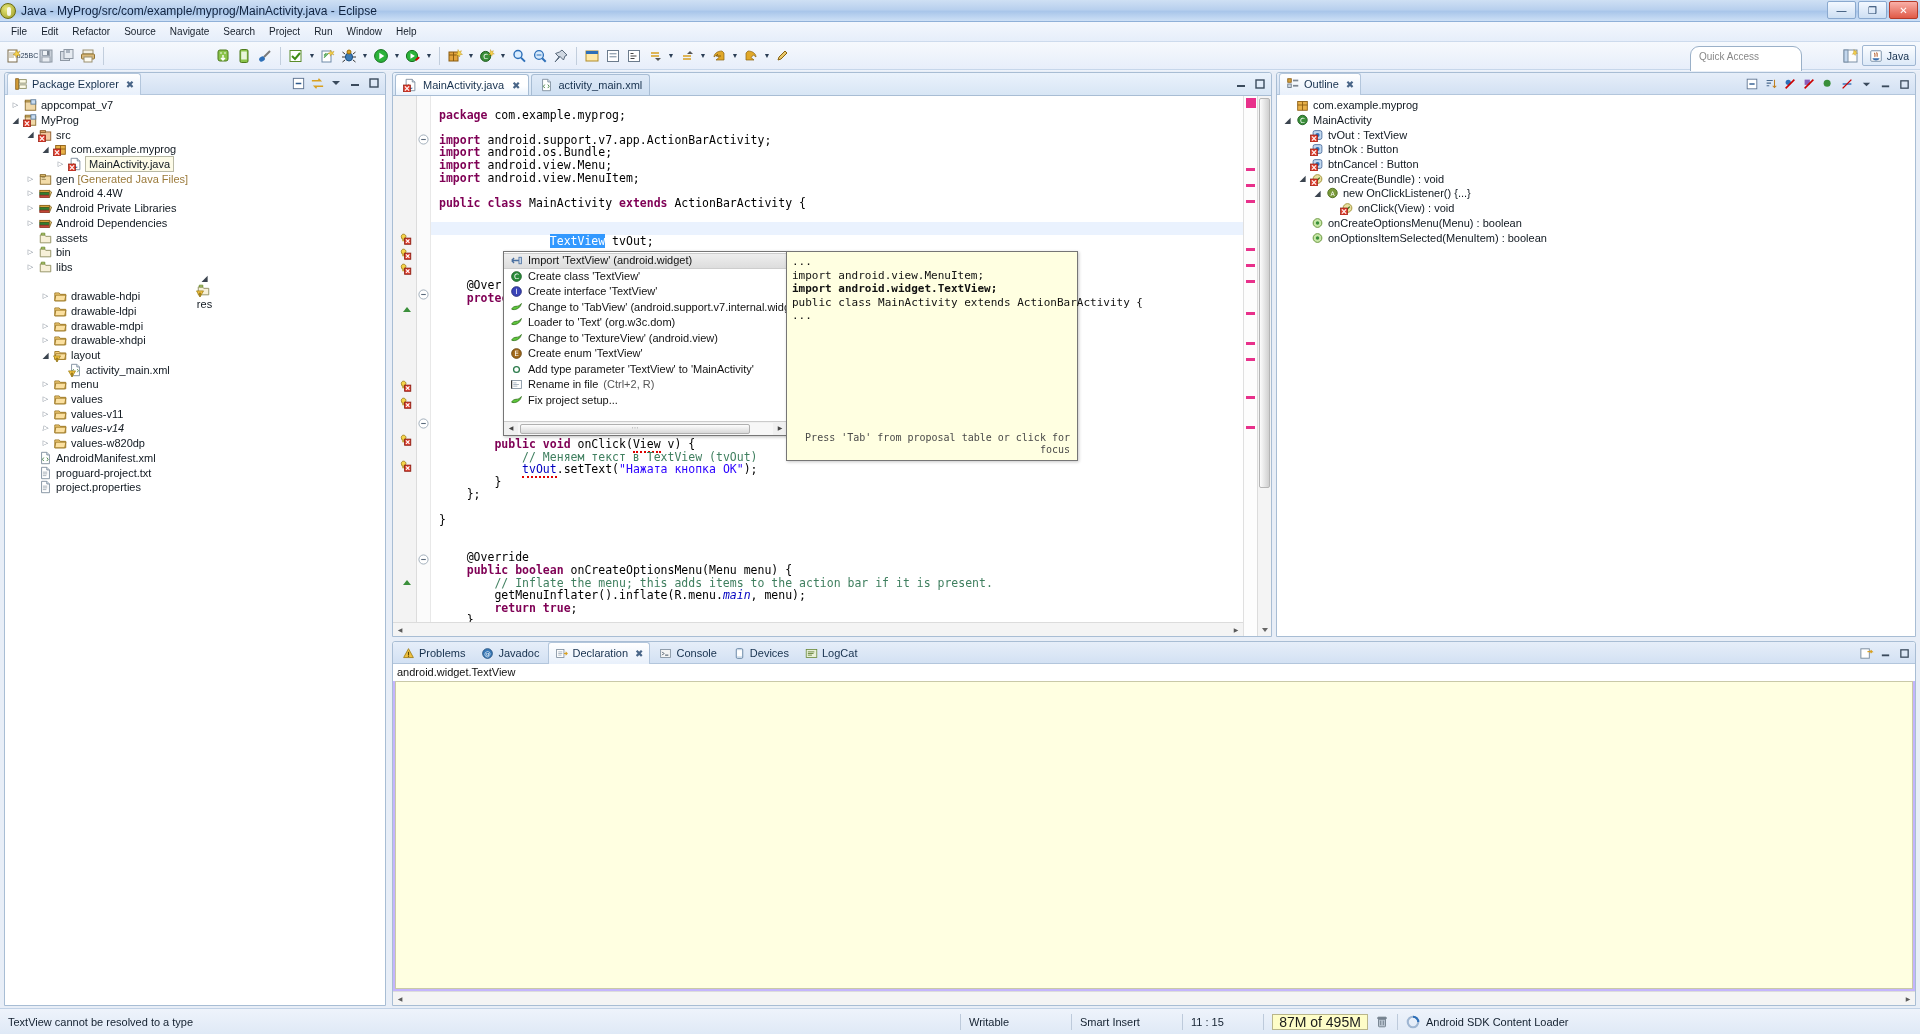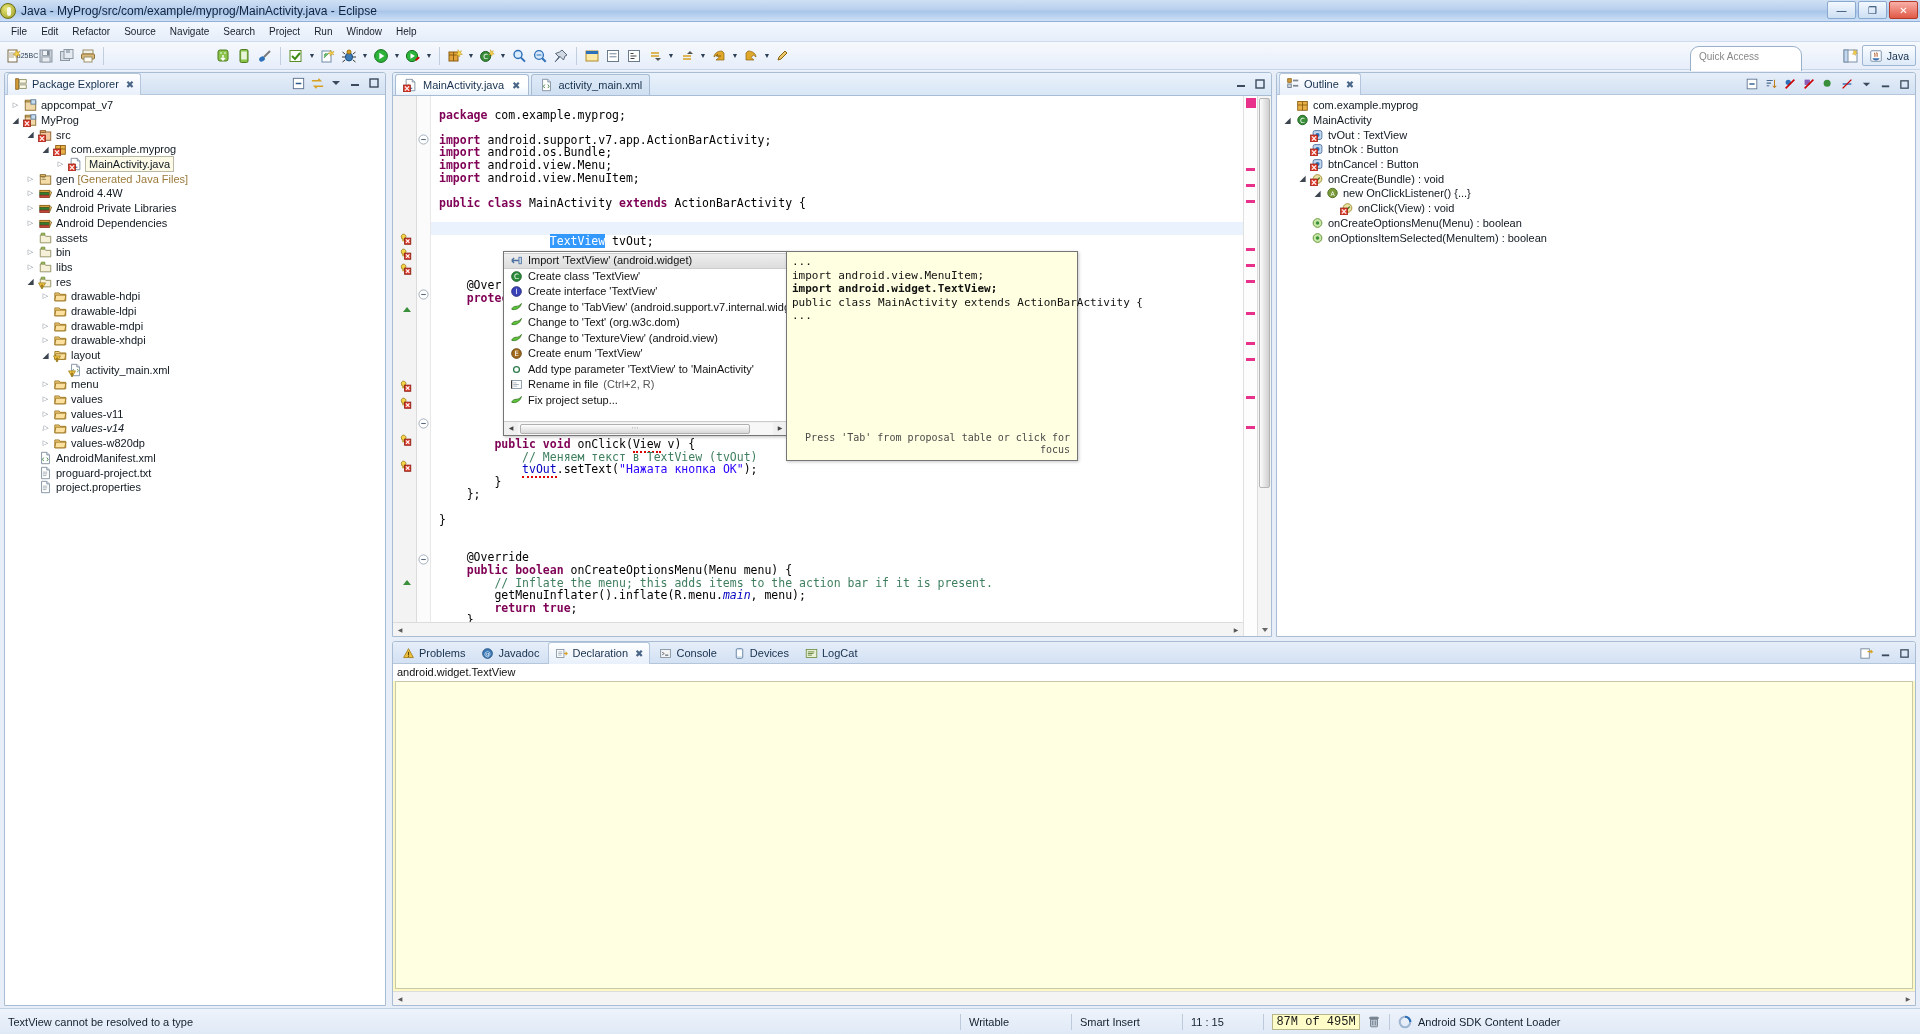--- a/index.html
+++ b/index.html
@@ -298,21 +298,21 @@
   }
 
   
   #outline-view { left: 1276px; top: 1px; right: 4px; height: 565px; }
   .outline-tools { position: absolute; right: 3px; top: 3px; display: flex; gap: 3px; align-items: center; }
 
   
   #bottom-panel { left: 392px; top: 570px; right: 4px; bottom: 2px; }
   .bp-body {
     position: absolute; top: 22px; left: 0; right: 0; bottom: 0;
-    background: #fef9c3; display: flex; flex-direction: column;
+    background: #c4b5fd; display: flex; flex-direction: column;
   }
   .decl-header {
     height: 17px; font-size: 11px; color: #111;
     padding: 2px 0 0 4px; background: #fff;
   }
   .decl-content {
     flex: 1; margin: 0 2px 2px 2px;
     background: #ffffe1; border: 1px solid #c9c9a8;
   }
   .bp-scroll-h {
@@ -326,24 +326,24 @@
     background: linear-gradient(#eef3fb, #dfe9f6);
     border-top: 1px solid #c2d2e6;
     display: flex; align-items: center;
     font-size: 11px; color: #13202f;
   }
   .sb-cell {
     height: 26px; display: flex; align-items: center; padding: 0 8px;
   }
   .sb-div { width: 1px; height: 16px; background: #bdcadb; }
   .mem-bar {
-    width: 88px; height: 16px; background: #fefdc8;
+    width: 96px; height: 16px; background: #fefdc8;
     border: 1px solid #b9b68b; position: relative;
     display: flex; align-items: center; justify-content: center;
-    font-size: 12px; color: #1a1a1a; font-family: Liberation Mono, monospace;
+    font-size: 14px; color: #1a1a1a;
   }
   .mem-trash {
     width: 15px; height: 16px; display: flex; align-items: center; justify-content: center;
   }
 
   svg { display: block; }
 </style>
 </head>
 <body>
 
@@ -778,21 +778,21 @@
           <div class="tree-row" style="padding-left: 15px;">
             <span class="twisty collapsed"></span>
             <span class="tree-icon">
               <svg width="15" height="14" viewBox="0 0 16 16">
                 <path d="M2 4.5h5l1.2 1.6H14v7.4H2z" fill="#f7f0d8" stroke="#8a8a5a"></path>
                 <path d="M3.2 2.5h4v2h-4z" fill="#c8d890" stroke="#6a8a2a"></path>
               </svg>
             </span>
             <span class="tree-label">libs</span>
           </div>
-          <div class="tree-row" style="padding-left: 15px;">
+          <div class="tree-row" style="padding-left: 15px; flex-direction: column;">
             <span class="twisty expanded"></span>
             <span class="tree-icon">
               <svg width="15" height="14" viewBox="0 0 16 16">
                 <path d="M2 4.5h5l1.2 1.6H14v7.4H2z" fill="#f7f0d8" stroke="#8a8a5a"></path>
                 <path d="M3.2 2.5h4v2h-4z" fill="#c8d890" stroke="#6a8a2a"></path>
                 <path d="M4 16L0 9h8z" fill="#f0c040" stroke="#9a7a10" stroke-width=".8"></path>
                 <rect x="3.4" y="11" width="1.2" height="2.6" fill="#5a4500"></rect>
                 <rect x="3.4" y="14.2" width="1.2" height="1.1" fill="#5a4500"></rect>
               </svg>
             </span>
@@ -1165,21 +1165,21 @@
                     </svg>
                   </span>
                   <span>Change to 'TabView' (android.support.v7.internal.widget.Scro</span>
                 </div>
                 <div class="assist-item">
                   <span class="ai-icon">
                     <svg width="13" height="13" viewBox="0 0 16 16">
                       <path d="M2 10c3-6 8-1 12-7-1 6-8 9-12 7z" fill="#5cc63a" stroke="#2a6a14" stroke-width=".9"></path>
                     </svg>
                   </span>
-                  <span>Change to 'Text' (org.w3c.dom)</span>
+                  <span>Loader to 'Text' (org.w3c.dom)</span>
                 </div>
                 <div class="assist-item">
                   <span class="ai-icon">
                     <svg width="13" height="13" viewBox="0 0 16 16">
                       <path d="M2 10c3-6 8-1 12-7-1 6-8 9-12 7z" fill="#5cc63a" stroke="#2a6a14" stroke-width=".9"></path>
                     </svg>
                   </span>
                   <span>Change to 'TextureView' (android.view)</span>
                 </div>
                 <div class="assist-item">

